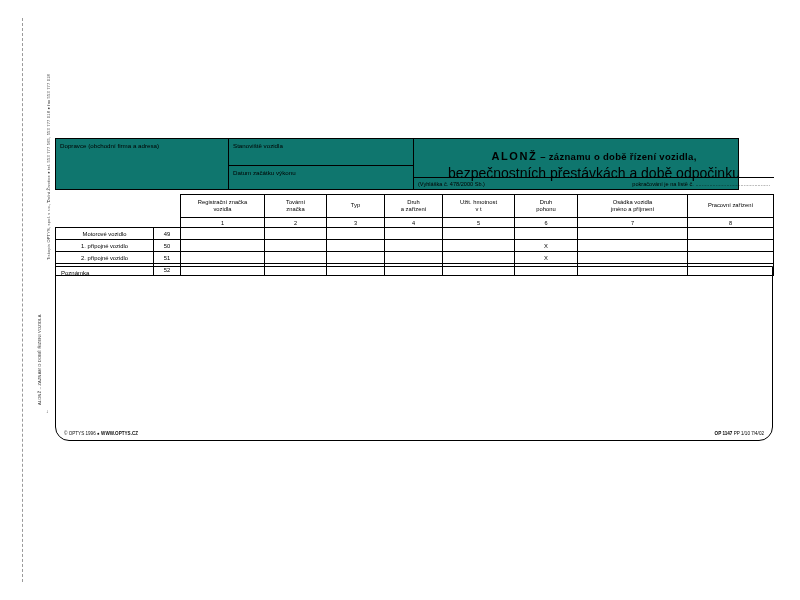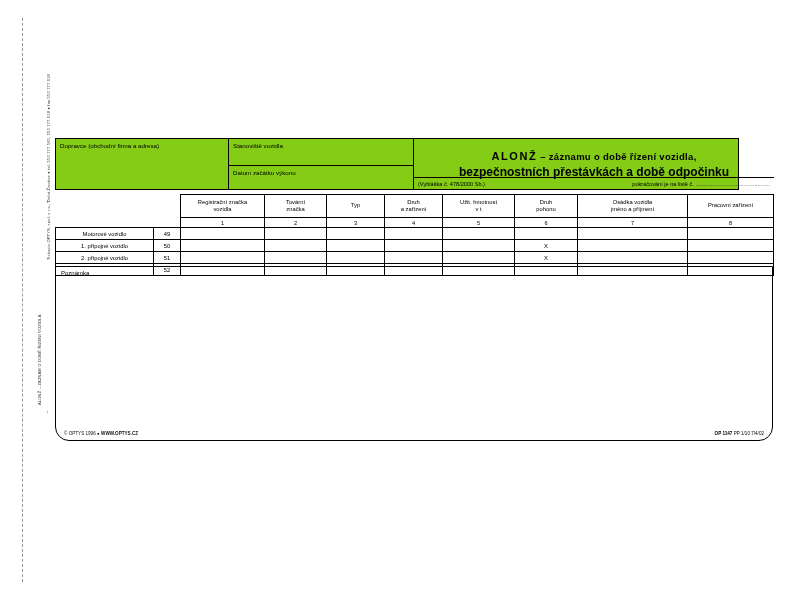--- a/index.html
+++ b/index.html
@@ -62,21 +62,21 @@
     height: 320px;
   }
 
   
   .header-band {
     position: absolute;
     left: 0; top: 0;
     width: 684px; height: 52px;
     border: 1px solid #000;
     box-sizing: border-box;
-    background: #84cc16;
+    background: #0f766e;
   }
   .hb-cell {
     position: absolute;
     box-sizing: border-box;
     font-size: 6.2px;
     padding: 3px 4px;
   }
   .hb-c1 { left: 0; top: 0; width: 172px; height: 50px; }
   .hb-c2 { left: 172px; top: 0; width: 185px; height: 26px; border-left: 1px solid #000; }
   .hb-c3 { left: 172px; top: 26px; width: 185px; height: 24px; border-left: 1px solid #000; border-top: 1px solid #000; }
@@ -90,22 +90,22 @@
   .title-main {
     font-size: 9.5px;
     font-weight: bold;
     letter-spacing: .3px;
   }
   .title-main .big {
     font-size: 11px;
     letter-spacing: 1.6px;
   }
   .title-sub {
-    font-size: 12px;
-    font-weight: bold;
+    font-size: 14px;
+    font-weight: normal;
     margin-top: 3px;
   }
   .hb-c5-inner {
     display: flex;
     justify-content: space-between;
     align-items: center;
     height: 100%;
     font-size: 5.6px;
     padding: 0 4px;
   }

